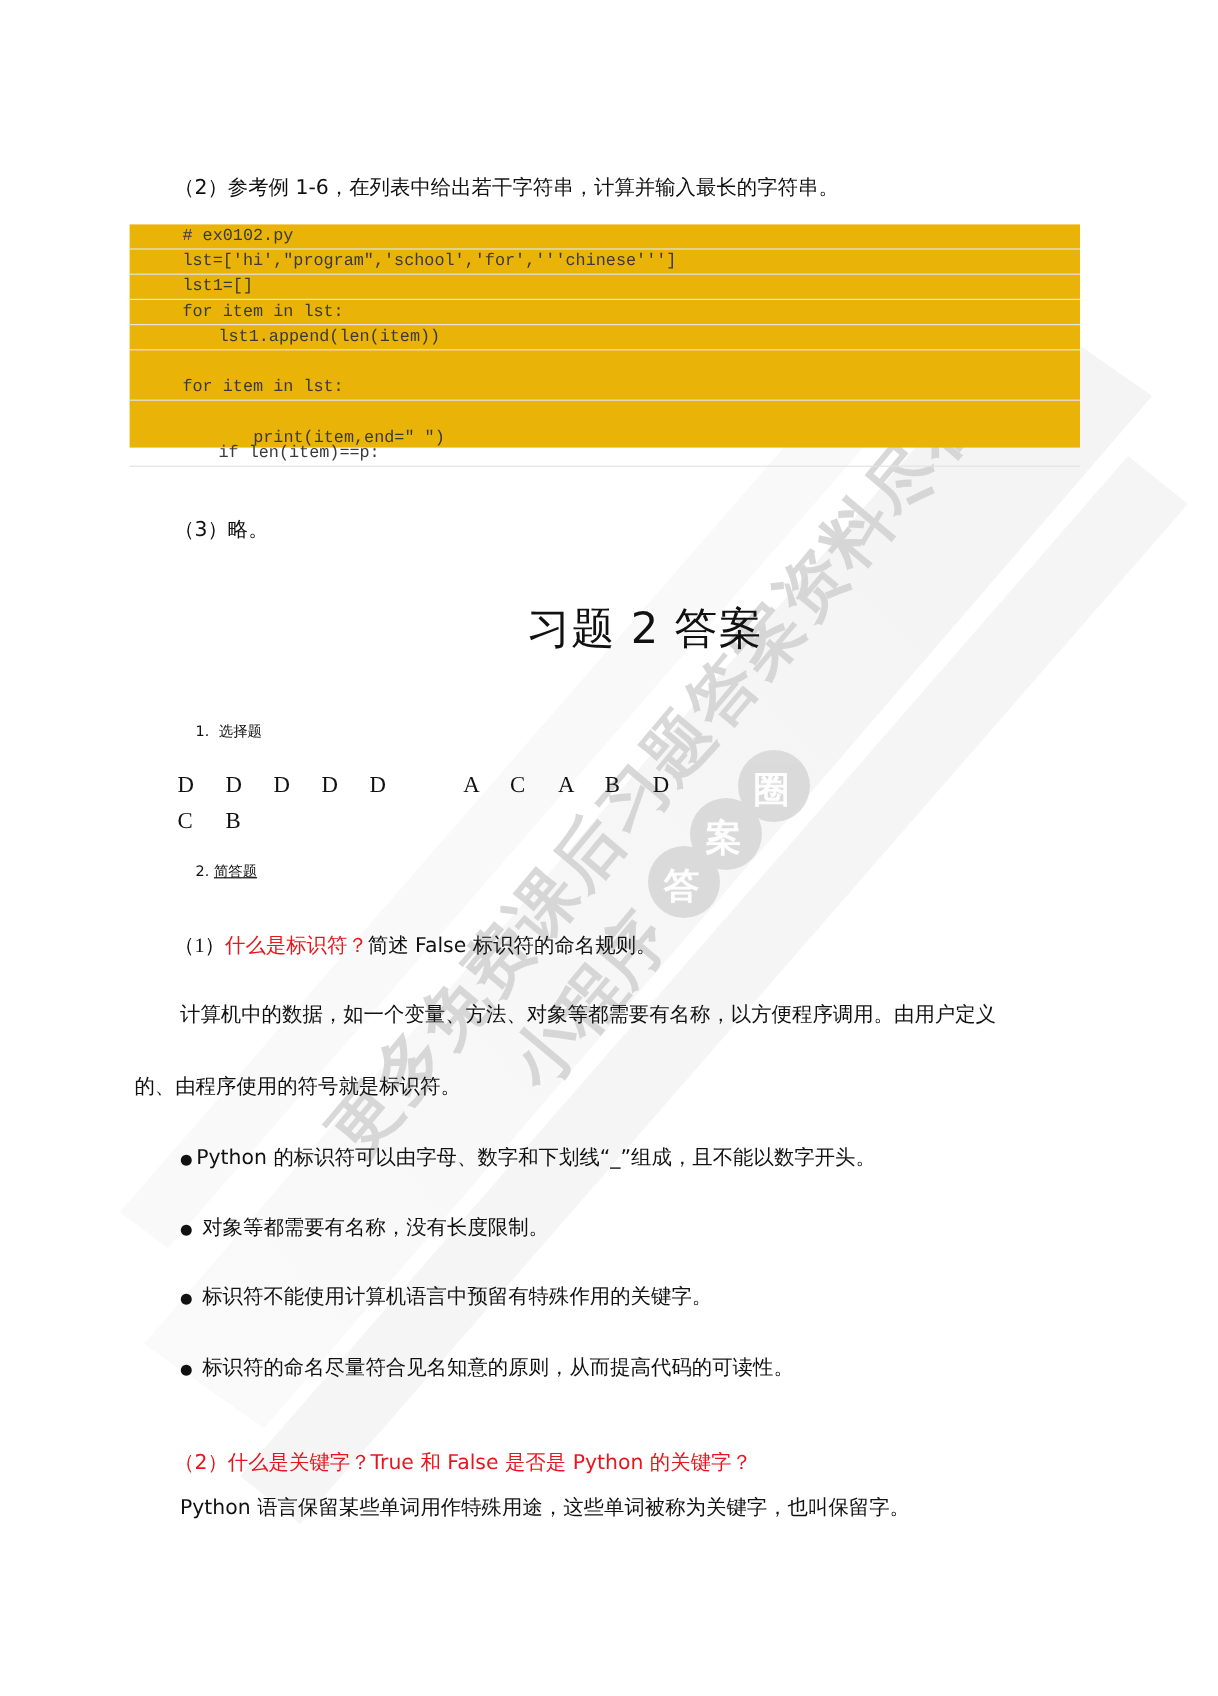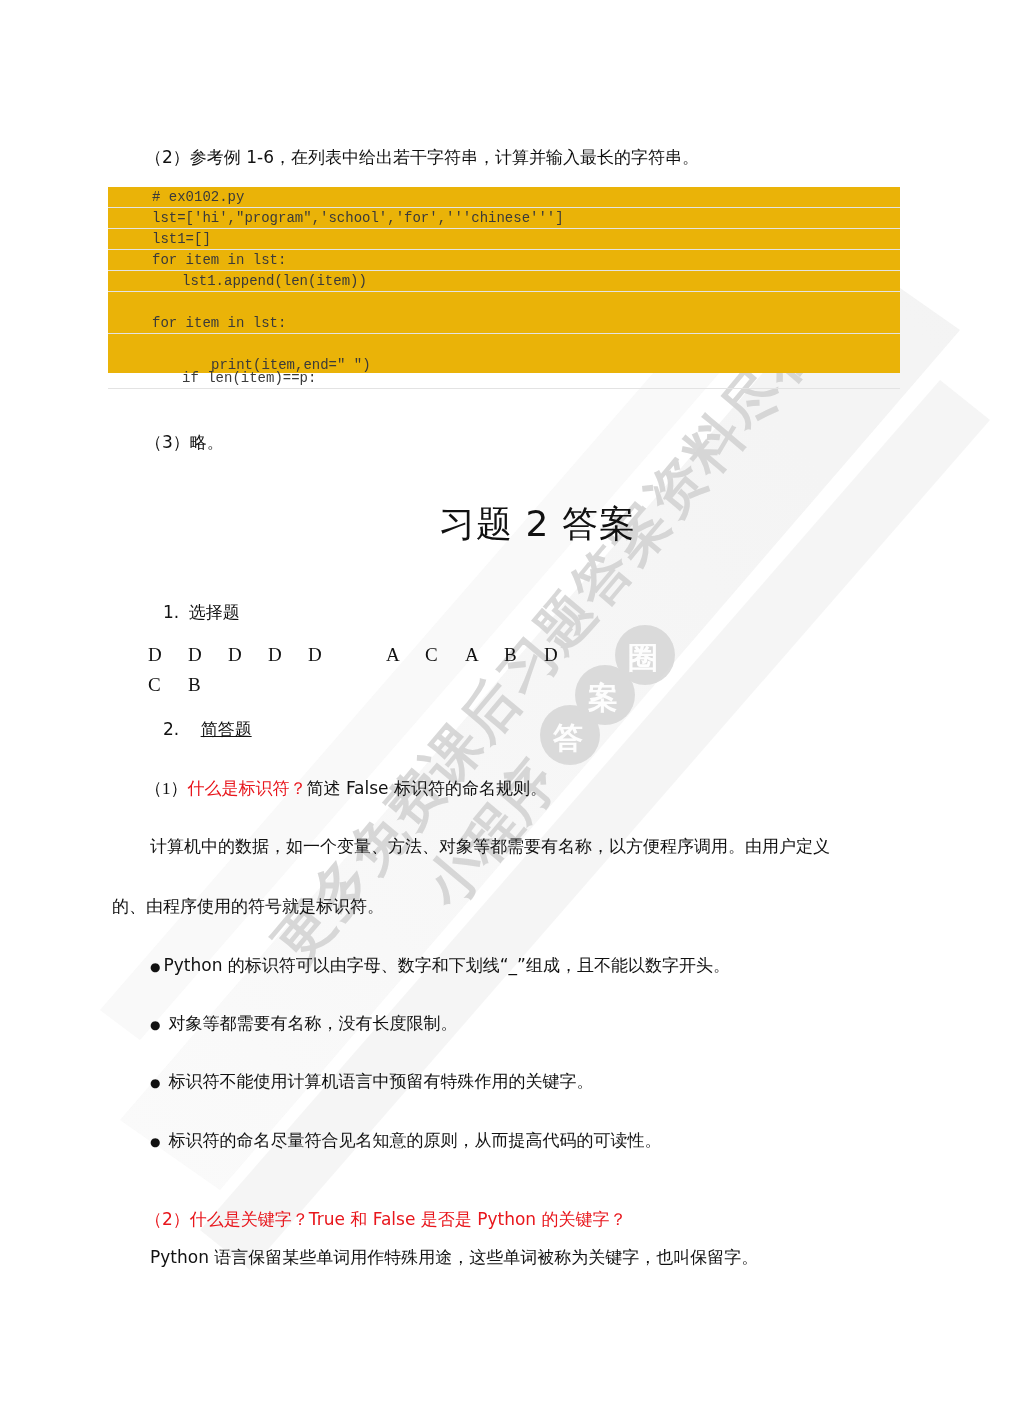--- a/index.html
+++ b/index.html
@@ -12,21 +12,21 @@
 
   .code-block { position: absolute; left: 108px; top: 187px; width: 792px; height: 186px;
                 background: #eab308; }
   .code-line { position: absolute; left: 0; width: 100%; height: 21px;
                border-bottom: 1px solid #e3e3e3; box-sizing: border-box;
                font-family: "Liberation Mono", "DejaVu Sans Mono", monospace;
                font-size: 14px; line-height: 20px; color: #3a3a3a; white-space: pre; }
   .code-line span { position: absolute; top: 0; }
 
   .title { font-size: 36px; left: 0; width: 1075px; text-align: center; top: 500px; color: #111; letter-spacing: 1px; }
-  .sub-h { font-size: 17px; }
+  .sub-h { font-size: 12px; }
   .answers { font-family: "Liberation Serif", "DejaVu Serif", serif; font-size: 19px; }
 
   .watermark { position: absolute; left: 0; top: 0; width: 1015px; height: 1413px; pointer-events: none; }
 </style>
 </head>
 <body>
 
 <svg class="watermark" viewBox="0 0 1015 1413">
   <defs>
     <linearGradient id="wmg" x1="0" y1="1" x2="1" y2="0">
@@ -87,21 +87,21 @@
   <span class="abs" style="left:356px;">B</span>
   <span class="abs" style="left:396px;">D</span>
 </div>
 <div class="abs answers" style="left:148px; top:674px;">
   <span class="abs" style="left:0px;">C</span>
   <span class="abs" style="left:40px;">B</span>
 </div>
 
 <div class="abs sub-h" style="left:163px; top:718px;">
   <span>2.</span>
-  <span style="margin-left:16px;text-decoration:underline;">简答题</span>
+  <span style="margin-left:0;text-decoration:underline;">简答题</span>
 </div>
 
 <div class="abs p" style="left:145px; top:777px;">
   <span class="serif">（1）</span><span class="red">什么是标识符？</span><span>简述 False 标识符的命名规则。</span>
 </div>
 
 <div class="abs p" style="left:150px; top:835px;">计算机中的数据，如一个变量、方法、对象等都需要有名称，以方便程序调用。由用户定义</div>
 <div class="abs p" style="left:112px; top:895px;">的、由程序使用的符号就是标识符。</div>
 
 <div class="abs p" style="left:150px; top:954px;">

